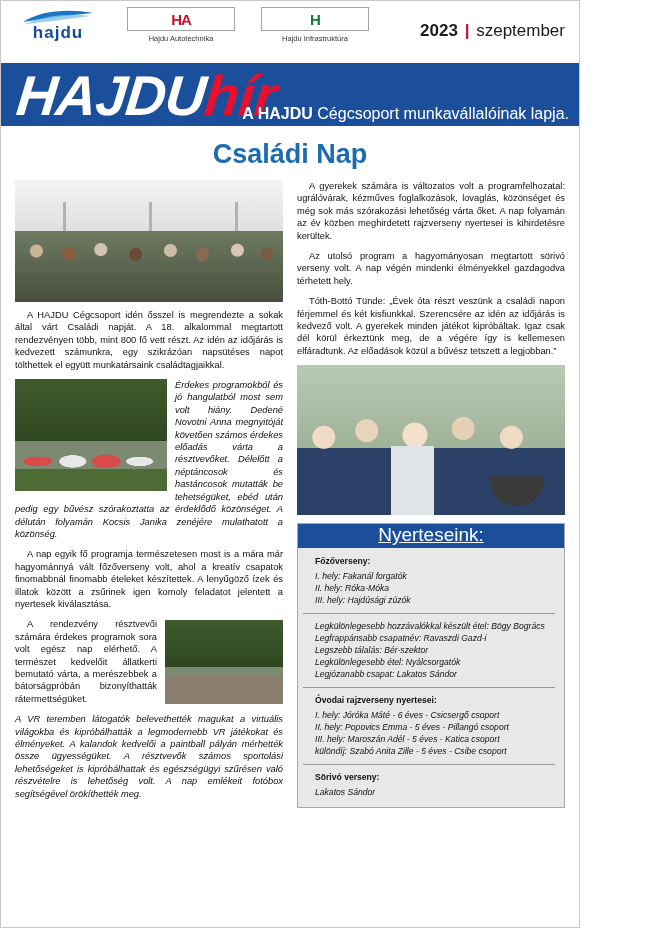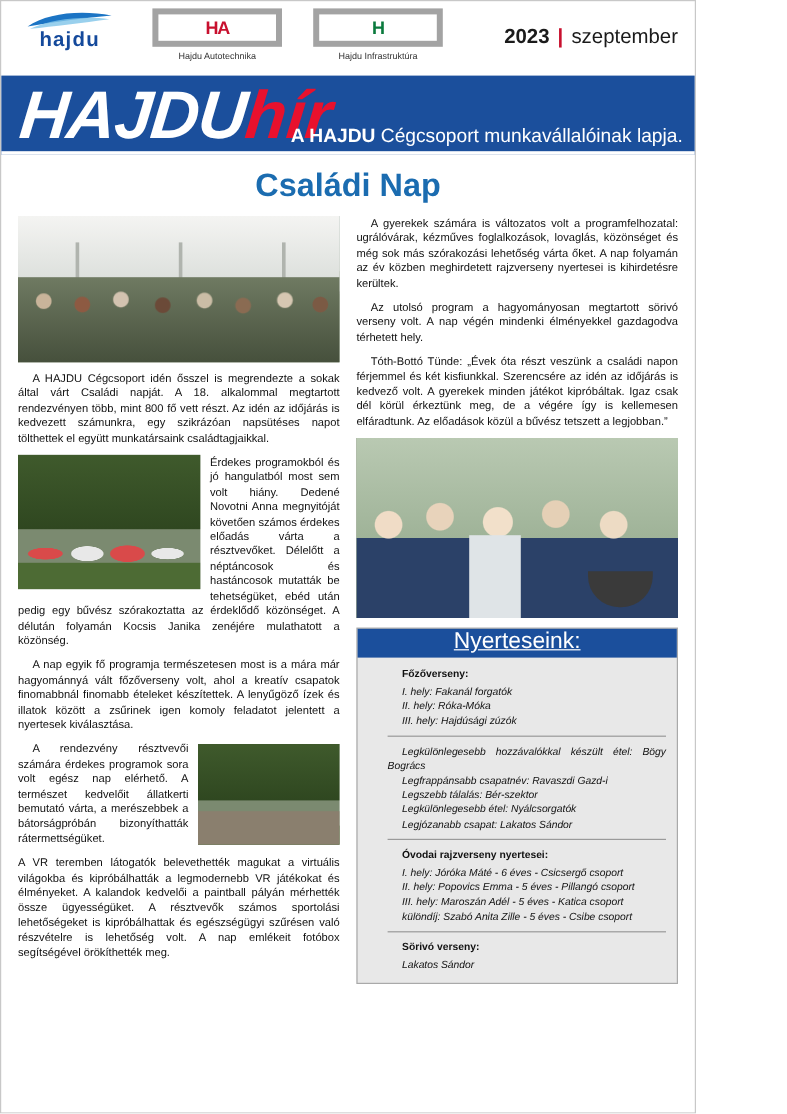--- a/index.html
+++ b/index.html
@@ -48,21 +48,21 @@
     letter-spacing: 1px;
     color: #14499b;
     line-height: 17px;
     margin-top: -1px;
   }
   .sub-logo {
     text-align: center;
     width: 108px;
   }
   .sub-logo .box {
-    border: 5px solid #a3a3a3;
+    border: 1px solid #a3a3a3;
     height: 22px;
     display: flex;
     align-items: center;
     justify-content: center;
     background: #ffffff;
   }
   .sub-logo .box .mark {
     font-weight: bold;
     font-size: 15px;
     letter-spacing: -1px;
@@ -147,21 +147,21 @@
     gap: 14px;
   }
   .col {
     width: 50%;
     font-size: 9.3px;
     line-height: 12.4px;
     text-align: justify;
     color: #111111;
   }
   .col p { margin: 0 0 8px 0; text-indent: 12px; }
-  .col p.noind { text-indent: 0; }
+  .col p.noind { text-indent: 0; font-style: italic; }
 
   
   .photo {
     background: #7b8a70;
     position: relative;
     overflow: hidden;
   }
   .photo.tent { height: 122px; margin-bottom: 7px; }
   .photo.dance { width: 152px; height: 112px; float: left; margin: 0 8px 4px 0; }
   .photo.zoo { width: 118px; height: 84px; float: right; margin: 2px 0 4px 8px; }
@@ -215,21 +215,21 @@
   }
   .winners-head {
     background: #1b4f9c;
     color: #ffffff;
     text-align: center;
     font-size: 19px;
     padding: 5px 0 6px 0;
     text-decoration: underline;
   }
   .winners-body {
-    padding: 7px 9px 9px 25px;
+    padding: 7px 9px 9px 5px;
     font-size: 8.6px;
     line-height: 12.2px;
     color: #111111;
   }
   .winners-body .grp-title { font-weight: bold; margin: 0 0 3px 0; }
   .winners-body .ital { font-style: italic; margin: 0; }
   .winners-body hr {
     border: none;
     border-top: 1px solid #9a9a9a;
     margin: 6px 0;

